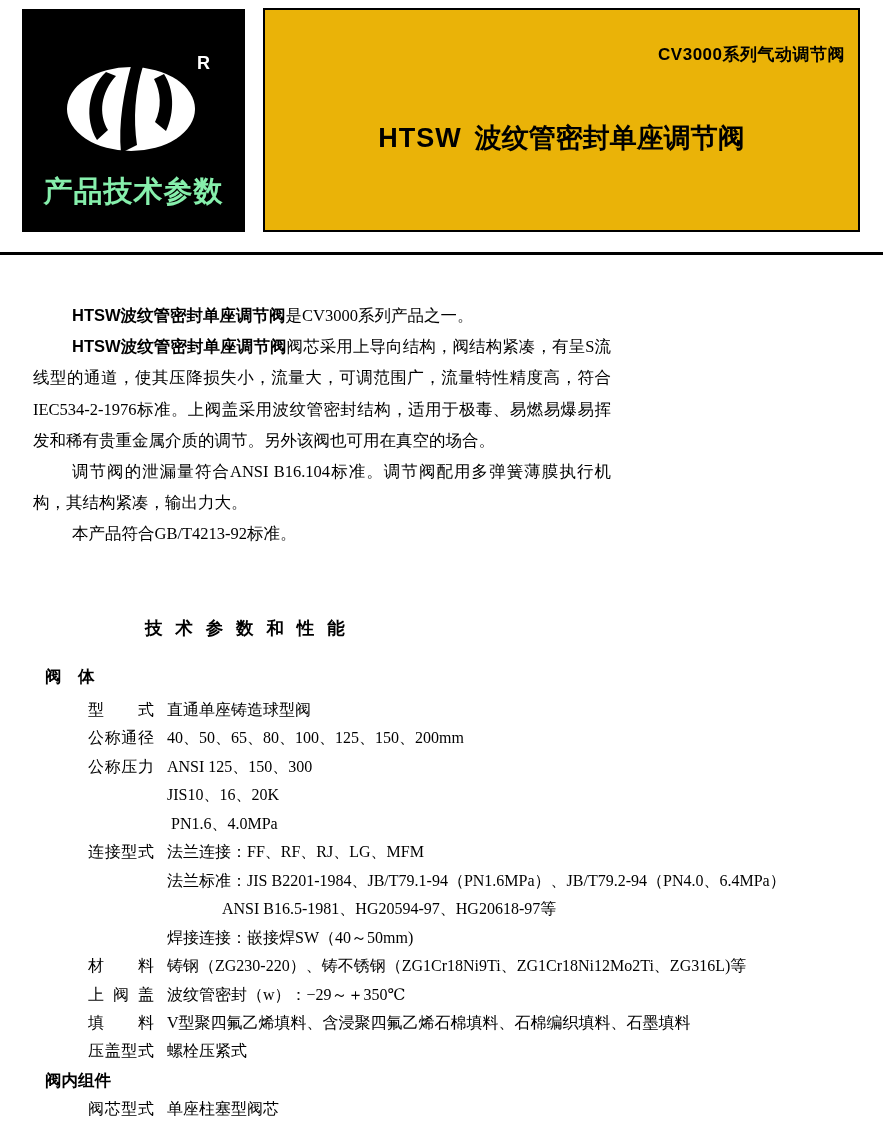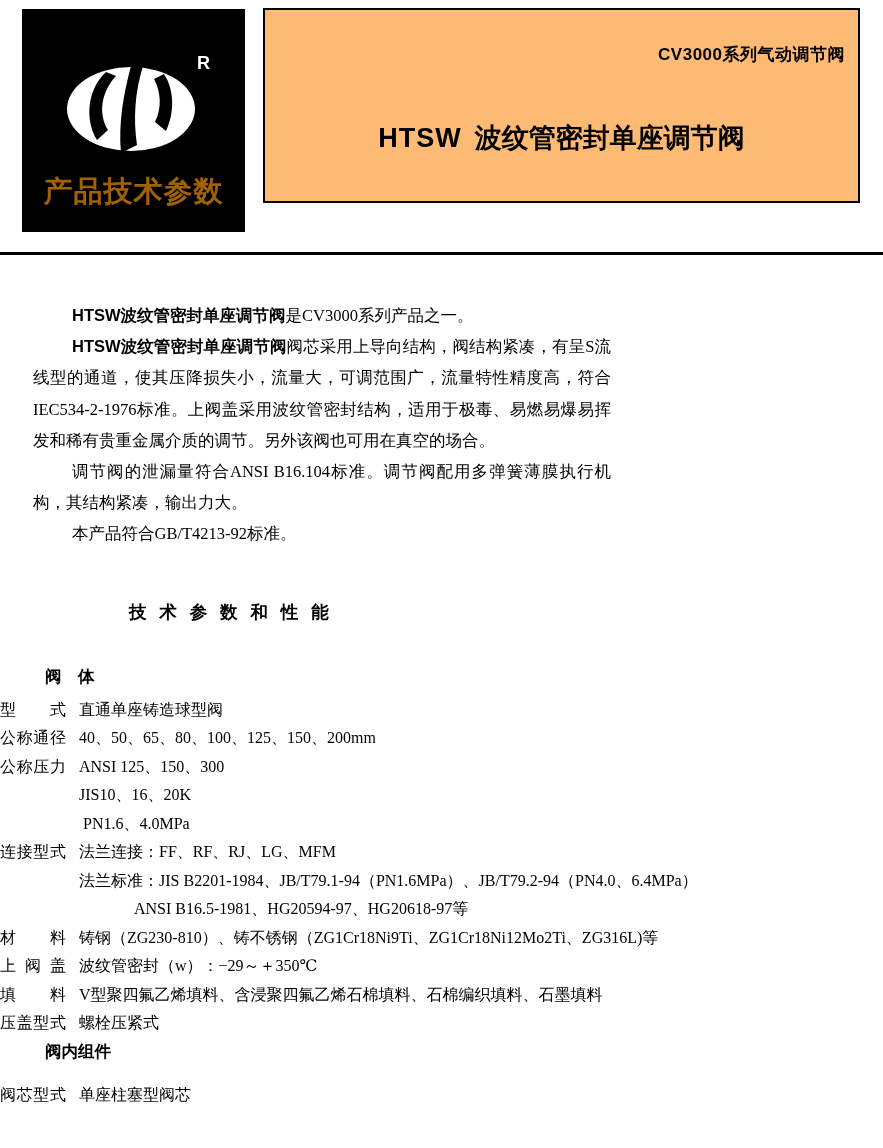--- a/index.html
+++ b/index.html
@@ -8,57 +8,57 @@
     font-family:"Liberation Serif","DejaVu Serif",serif;overflow:hidden;
   }
   
   .logo-block{position:absolute;left:22px;top:9px;width:223px;height:223px;background:#000;}
   .logo-block svg{position:absolute;left:0;top:0;}
   .logo-r{
     position:absolute;left:175px;top:44px;color:#fff;
     font:bold 18px "Liberation Sans","DejaVu Sans",sans-serif;
   }
   .logo-caption{
-    position:absolute;left:0;bottom:20px;width:100%;text-align:center;color:#a16207;
+    position:absolute;left:0;bottom:20px;width:100%;text-align:center;color:#86efac;
     font:bold 29px "Liberation Sans","DejaVu Sans",sans-serif;letter-spacing:1px;white-space:nowrap;
   }
   .title-box{
-    position:absolute;left:263px;top:8px;width:597px;height:195px;
-    border:2px solid #000;box-sizing:border-box;background:#fdba74;
+    position:absolute;left:263px;top:8px;width:597px;height:224px;
+    border:2px solid #000;box-sizing:border-box;background:#eab308;
   }
   .series-label{
     position:absolute;top:33px;right:13px;
     font:bold 17px "Liberation Sans","DejaVu Sans",sans-serif;letter-spacing:.5px;
   }
   .main-title{
     position:absolute;top:110px;left:0;right:0;text-align:center;
     font-weight:bold;font-size:27px;line-height:36px;white-space:nowrap;
   }
   .main-title .model{font-family:"Liberation Sans","DejaVu Sans",sans-serif;letter-spacing:1px;margin-right:13px;}
   .rule{position:absolute;left:0;top:252px;width:883px;height:3px;background:#000;}
   
   .intro{
     position:absolute;left:33px;top:300px;width:578px;
     font-size:16.5px;line-height:31.2px;text-align:justify;
   }
   .intro p{margin:0;text-indent:39px;}
   .intro .lead{font-family:"Liberation Sans","DejaVu Sans",sans-serif;font-weight:bold;}
   
   .params-heading{
-    position:absolute;left:129px;top:600px;margin:0;
+    position:absolute;left:129px;top:600px;margin:16px;
     font:bold 17.5px "Liberation Sans","DejaVu Sans",sans-serif;letter-spacing:4px;white-space:nowrap;
   }
   
   .specs{position:absolute;left:0;top:668px;width:883px;font-size:16px;}
   .specs h3{
     margin:0 2px 11px 45px;
     font:bold 16.5px "Liberation Sans","DejaVu Sans",sans-serif;line-height:17px;white-space:pre;
   }
-  .specs h3.trim-h{margin:6px 0 21px 45px;}
-  .spec-row{display:flex;line-height:28.45px;white-space:nowrap;}
+  .specs h3.trim-h{margin:6px 0 6px 45px;}
+  .spec-row{display:flex;line-height:28.45px;padding-left:88px;white-space:nowrap;}
   .spec-label{width:66px;min-width:66px;text-align:justify;text-align-last:justify;}
   .spec-value{padding-left:13px;}
   .spec-row.cont2 .spec-value{padding-left:68px;}
   .spec-row.ps .spec-value{padding-left:17px;}
 </style>
 </head>
 <body>
 
 <div class="page">
 
@@ -121,22 +121,26 @@
     </div>
     <div class="spec-row">
       <div class="spec-label"></div>
       <div class="spec-value">法兰标准：JIS B2201-1984、JB/T79.1-94（PN1.6MPa）、JB/T79.2-94（PN4.0、6.4MPa）</div>
     </div>
     <div class="spec-row cont2">
       <div class="spec-label"></div>
       <div class="spec-value">ANSI B16.5-1981、HG20594-97、HG20618-97等</div>
     </div>
     <div class="spec-row">
+      <div class="spec-label"></div>
+      <div class="spec-value">焊接连接：嵌接焊SW（40～50mm)</div>
+    </div>
+    <div class="spec-row">
       <div class="spec-label">材 料</div>
-      <div class="spec-value">铸钢（ZG230-810）、铸不锈钢（ZG1Cr18Ni9Ti、ZG1Cr18Ni12Mo2Ti、ZG316L)等</div>
+      <div class="spec-value">铸钢（ZG230-220）、铸不锈钢（ZG1Cr18Ni9Ti、ZG1Cr18Ni12Mo2Ti、ZG316L)等</div>
     </div>
     <div class="spec-row">
       <div class="spec-label">上 阀 盖</div>
       <div class="spec-value">波纹管密封（w）：−29～＋350℃</div>
     </div>
     <div class="spec-row">
       <div class="spec-label">填 料</div>
       <div class="spec-value">V型聚四氟乙烯填料、含浸聚四氟乙烯石棉填料、石棉编织填料、石墨填料</div>
     </div>
     <div class="spec-row">

